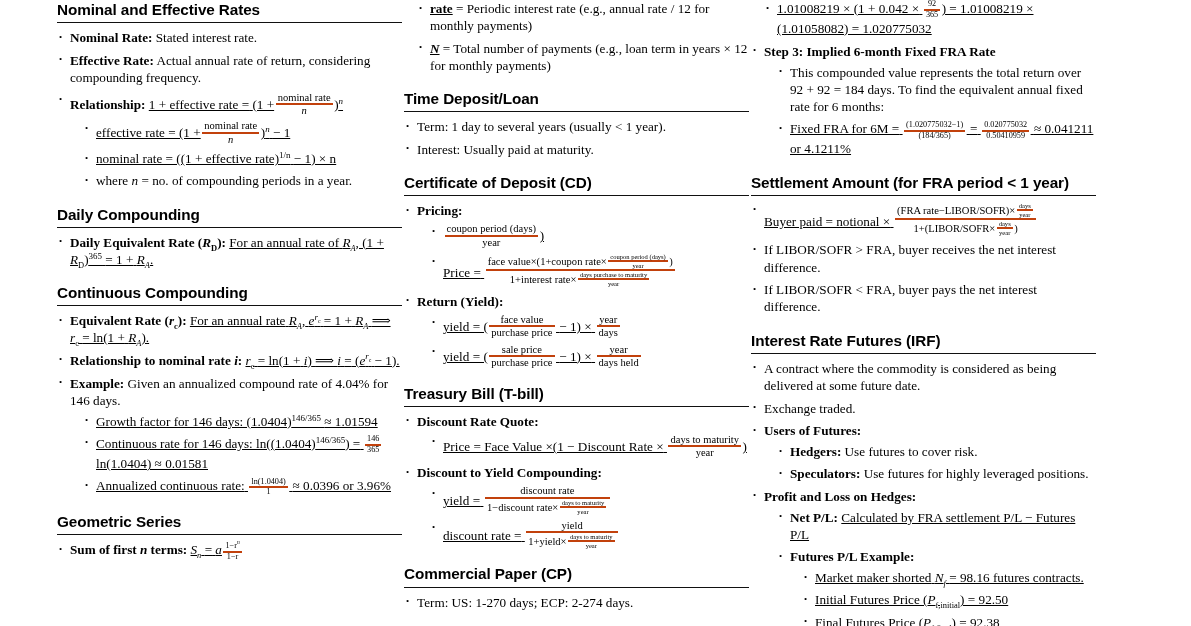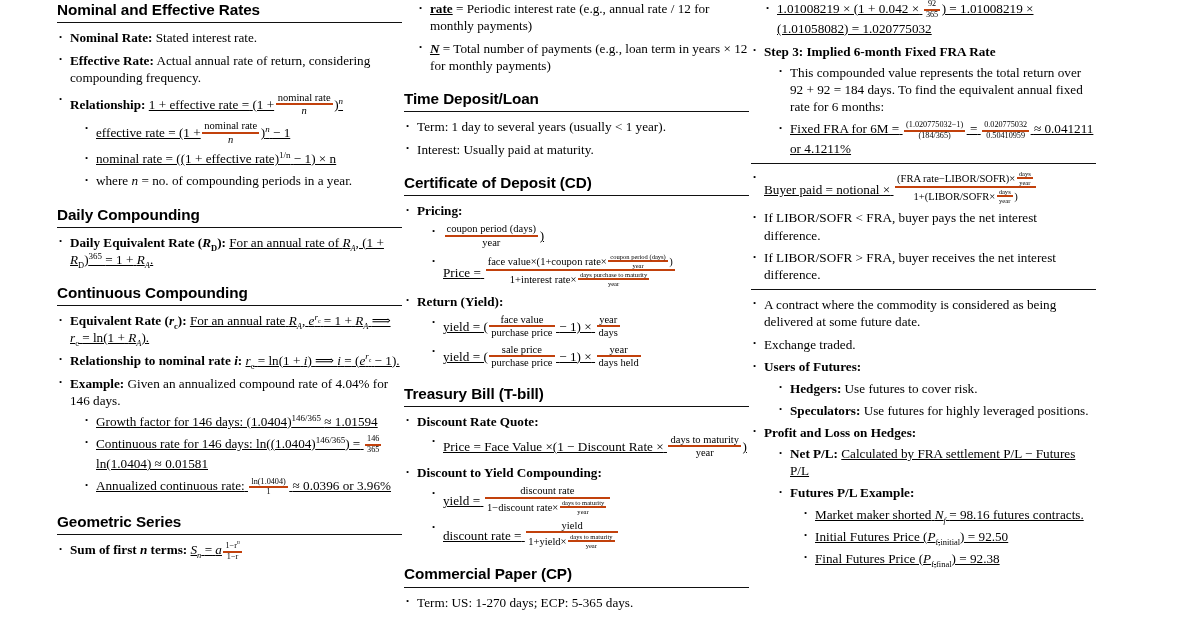--- a/index.html
+++ b/index.html
@@ -156,46 +156,48 @@
         <ul>
           <li><span class="m"><span>yield =</span> <span class="frac fs"><span class="num">discount rate</span><span class="den"><span>1−discount rate×</span><span class="frac fxs"><span class="num">days to maturity</span><span class="den">year</span></span></span></span></span></li>
           <li><span class="m"><span>discount rate =</span> <span class="frac fs"><span class="num">yield</span><span class="den"><span>1+yield×</span><span class="frac fxs"><span class="num">days to maturity</span><span class="den">year</span></span></span></span></span></li>
         </ul>
       </li>
     </ul>
 
     <h2 class="sectop">Commercial Paper (CP)</h2>
     <hr class="rule">
     <ul>
-      <li>Term: US: 1-270 days; ECP: 5-365 days.</li>
+      <li>Term: US: 1-270 days; ECP: 2-274 days.</li>
     </ul>
 
    </div>
   </div>
 
   <div class="col col3">
    <div class="colinner">
 
     <ul>
       <li style="margin-left:13px;"><span class="m"><span>1.01008219 × (1 + 0.042 ×</span> <span class="frac fxs"><span class="num">92</span><span class="den">365</span></span><span>) = 1.01008219 × (1.01058082) = 1.020775032</span></span></li>
       <li class="tight"><b>Step 3: Implied 6-month Fixed FRA Rate</b>
         <ul>
           <li>This compounded value represents the total return over 92 + 92 = 184 days. To find the equivalent annual fixed rate for 6 months:</li>
           <li><span class="m"><span>Fixed FRA for 6M =</span> <span class="frac fxs"><span class="num">(1.020775032−1)</span><span class="den">(184/365)</span></span> <span>=</span> <span class="frac fxs"><span class="num">0.020775032</span><span class="den">0.50410959</span></span> <span>≈ 0.041211 or 4.1211%</span></span></li>
         </ul>
       </li>
     </ul>
 
+    <h2 class="sectop">Settlement Amount (for FRA period &lt; 1 year)</h2>
     <hr class="rule">
     <ul>
       <li><span class="m"><span>Buyer paid = notional ×</span> <span class="frac fs"><span class="num"><span>(FRA rate−LIBOR/SOFR)×</span><span class="frac fxs"><span class="num">days</span><span class="den">year</span></span></span><span class="den"><span>1+(LIBOR/SOFR×</span><span class="frac fxs"><span class="num">days</span><span class="den">year</span></span><span>)</span></span></span></span></li>
+      <li>If LIBOR/SOFR &gt; FRA, buyer receives the net interest difference.</li>
       <li>If LIBOR/SOFR &lt; FRA, buyer pays the net interest difference.</li>
-      <li>If LIBOR/SOFR &gt; FRA, buyer receives the net interest difference.</li>
-    </ul>
-
+    </ul>
+
+    <h2 class="sectop">Interest Rate Futures (IRF)</h2>
     <hr class="rule">
     <ul>
       <li>A contract where the commodity is considered as being delivered at some future date.</li>
       <li>Exchange traded.</li>
       <li class="tight"><b>Users of Futures:</b>
         <ul>
           <li><b>Hedgers:</b> <span>Use futures to cover risk.</span></li>
           <li><b>Speculators:</b> <span>Use futures for highly leveraged positions.</span></li>
         </ul>
       </li>

